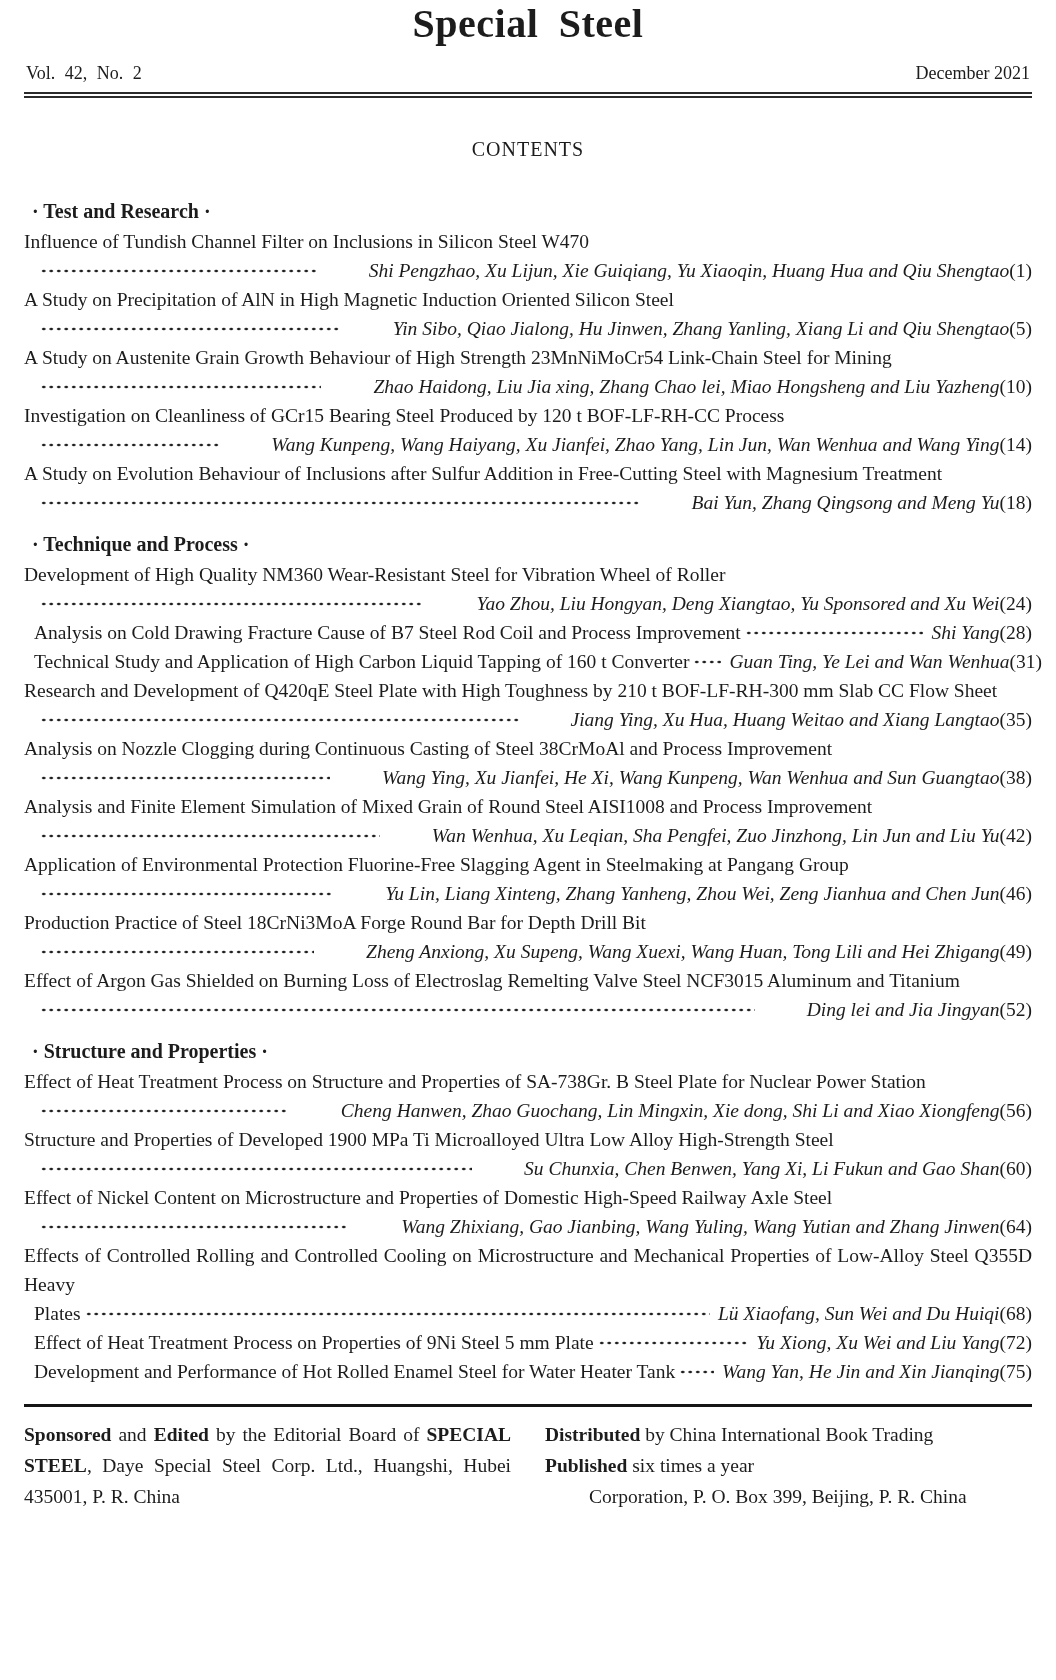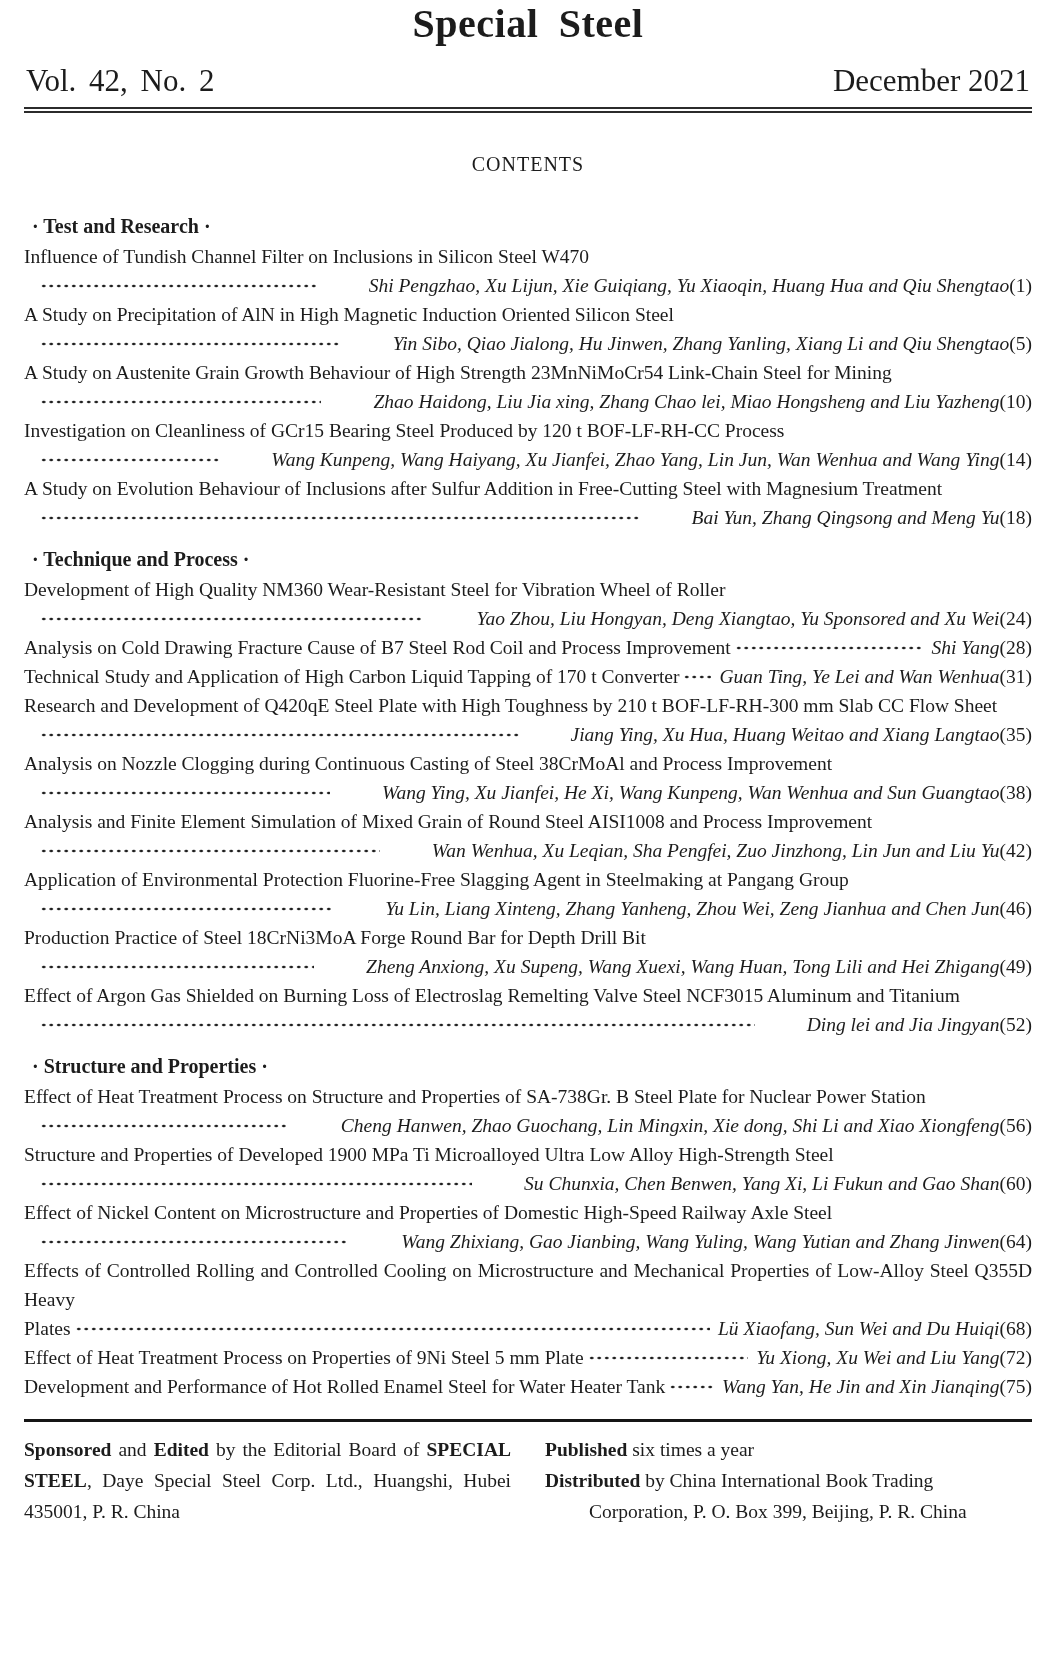--- a/index.html
+++ b/index.html
@@ -16,21 +16,21 @@
   
   .journal-title {
     text-align: center;
     font-size: 40px;
     font-weight: bold;
     word-spacing: 10px;
     letter-spacing: 0.5px;
   }
   .masthead-row {
     display: flex; justify-content: space-between; align-items: baseline;
-    font-size: 31px;
+    font-size: 18px;
     margin-top: 16px;
     padding: 0 2px;
   }
   .vol { word-spacing: 5px; }
   .double-rule {
     margin-top: 8px;
     height: 6px;
     border-top: 2px solid #2b2b2b;
     border-bottom: 2px solid #2b2b2b;
   }
@@ -58,21 +58,21 @@
     white-space: normal;
     text-align: justify;
     text-align-last: justify;
   }
   .leader-row {
     display: flex;
     align-items: baseline;
     line-height: 29px;
   }
   .leader-row.author-only { padding-left: 12px; gap: 44px; }
-  .pre-text { white-space: nowrap; }
+  .pre-text { white-space: nowrap; margin-left: 10px; }
   .dots {
     flex: 1 1 auto;
     min-width: 28px;
     height: 14px;
     align-self: center;
     margin: 0 8px 0 4px;
     background-image: radial-gradient(circle, #1c1c1c 1.45px, rgba(0,0,0,0) 1.6px);
     background-size: 7.5px 14px;
     background-repeat: repeat-x;
     background-position: 0 58%;
@@ -147,21 +147,21 @@
       <div class="leader-row author-only">
         <span class="dots"></span>
         <span class="authors-wrap"><i class="authors">Yao Zhou, Liu Hongyan, Deng Xiangtao, Yu Sponsored and Xu Wei</i><span class="page-no">(24)</span></span>
       </div>
       <div class="leader-row">
         <span class="pre-text">Analysis on Cold Drawing Fracture Cause of B7 Steel Rod Coil and Process Improvement</span>
         <span class="dots"></span>
         <span class="authors-wrap"><i class="authors">Shi Yang</i><span class="page-no">(28)</span></span>
       </div>
       <div class="leader-row">
-        <span class="pre-text">Technical Study and Application of High Carbon Liquid Tapping of 170 t Converter</span>
+        <span class="pre-text">Technical Study and Application of High Carbon Liquid Tapping of 160 t Converter</span>
         <span class="dots"></span>
         <span class="authors-wrap"><i class="authors">Guan Ting, Ye Lei and Wan Wenhua</i><span class="page-no">(31)</span></span>
       </div>
       <div class="title-line">Research and Development of Q420qE Steel Plate with High Toughness by 210 t BOF-LF-RH-300 mm Slab CC Flow Sheet</div>
       <div class="leader-row author-only">
         <span class="dots"></span>
         <span class="authors-wrap"><i class="authors">Jiang Ying, Xu Hua, Huang Weitao and Xiang Langtao</i><span class="page-no">(35)</span></span>
       </div>
       <div class="title-line">Analysis on Nozzle Clogging during Continuous Casting of Steel 38CrMoAl and Process Improvement</div>
       <div class="leader-row author-only">
@@ -224,19 +224,19 @@
 
   <div class="footer-rule"></div>
 
   <div class="footer">
     <div class="fcol">
         <span class="fline justify"><span class="bold">Sponsored</span><span> and </span><span class="bold">Edited</span><span> by the Editorial Board of </span><span class="bold">SPECIAL</span></span>
         <span class="fline justify"><span class="bold">STEEL</span><span>, Daye Special Steel Corp. Ltd., Huangshi, Hubei</span></span>
         <span class="fline"><span>435001, P. R. China</span></span>
       </div>
     <div class="fcol">
+        <span class="fline"><span class="bold">Distributed</span><span> by China International Book Trading</span></span>
         <span class="fline"><span class="bold">Published</span><span> six times a year</span></span>
-        <span class="fline"><span class="bold">Distributed</span><span> by China International Book Trading</span></span>
         <span class="fline indent"><span>Corporation, P. O. Box 399, Beijing, P. R. China</span></span>
       </div>
   </div>
 
 </div>
 
 </body></html>

